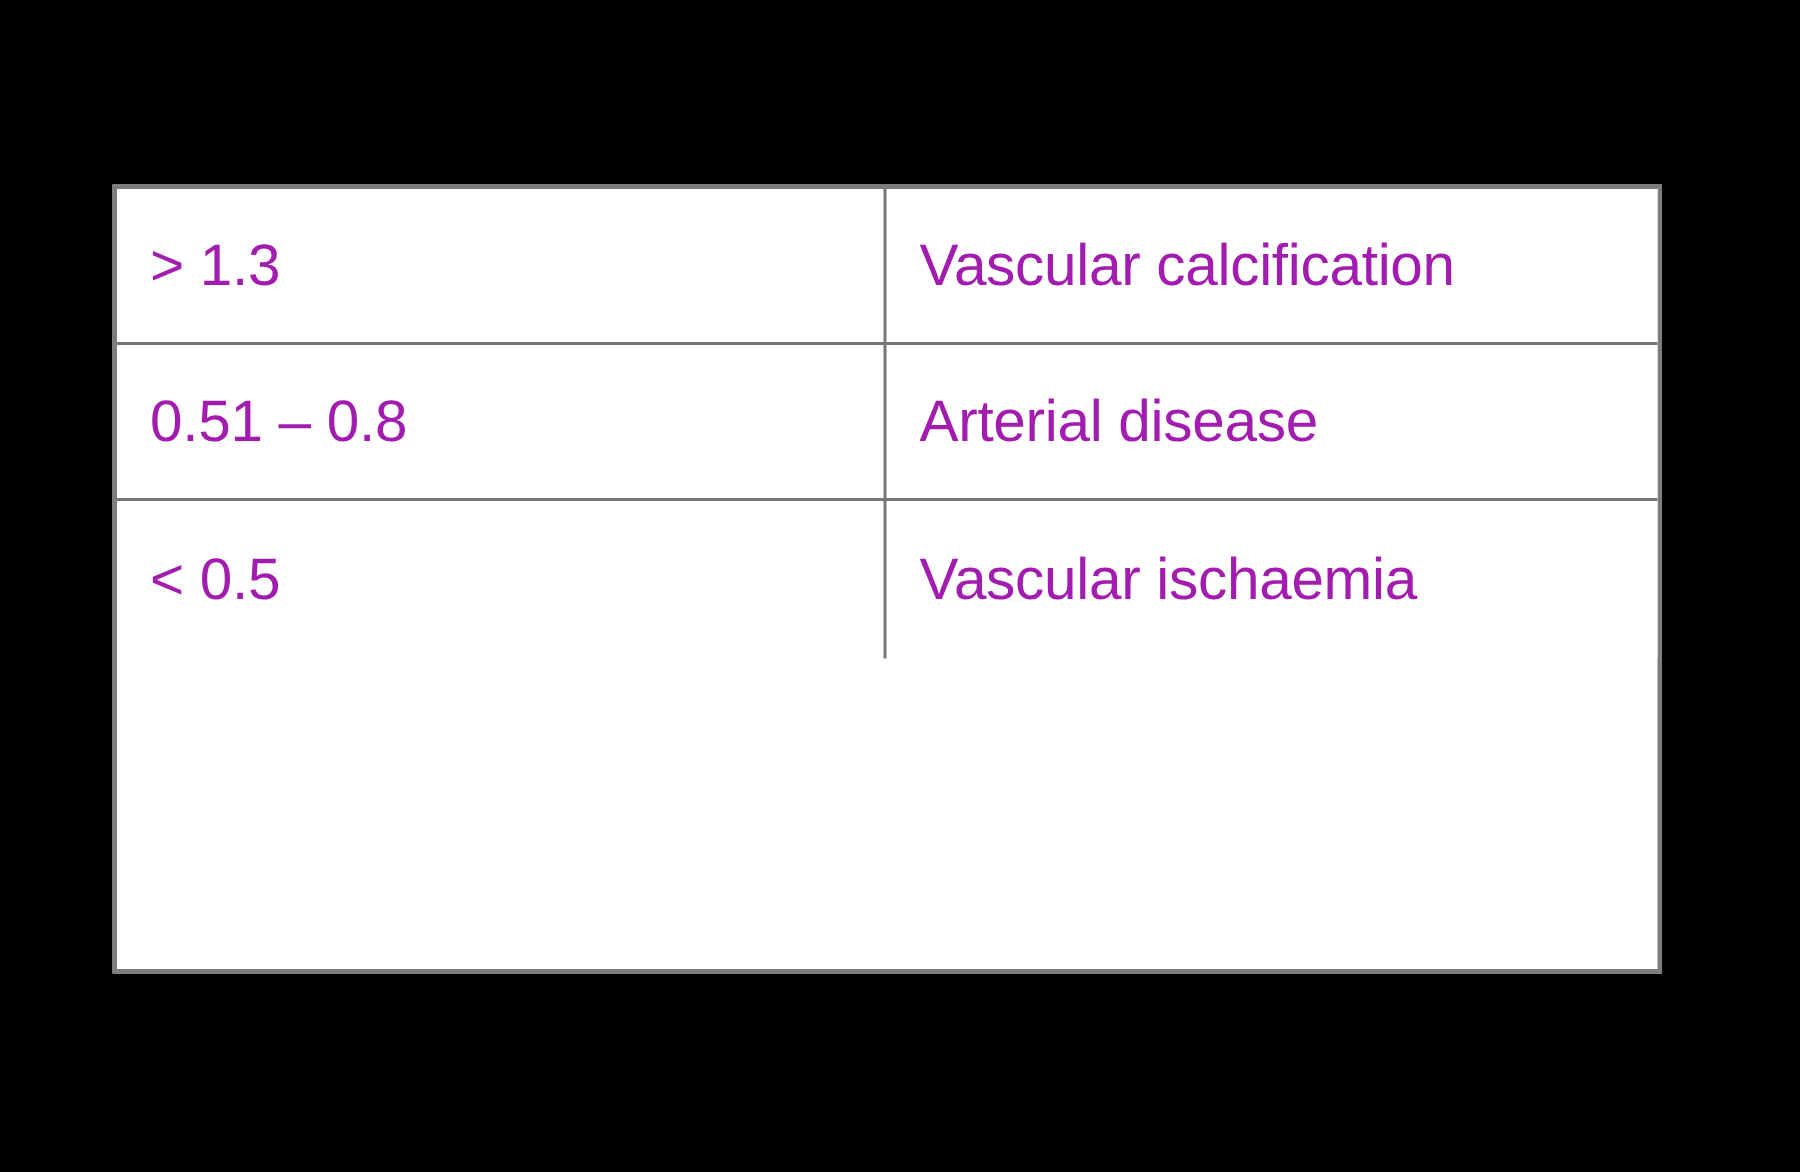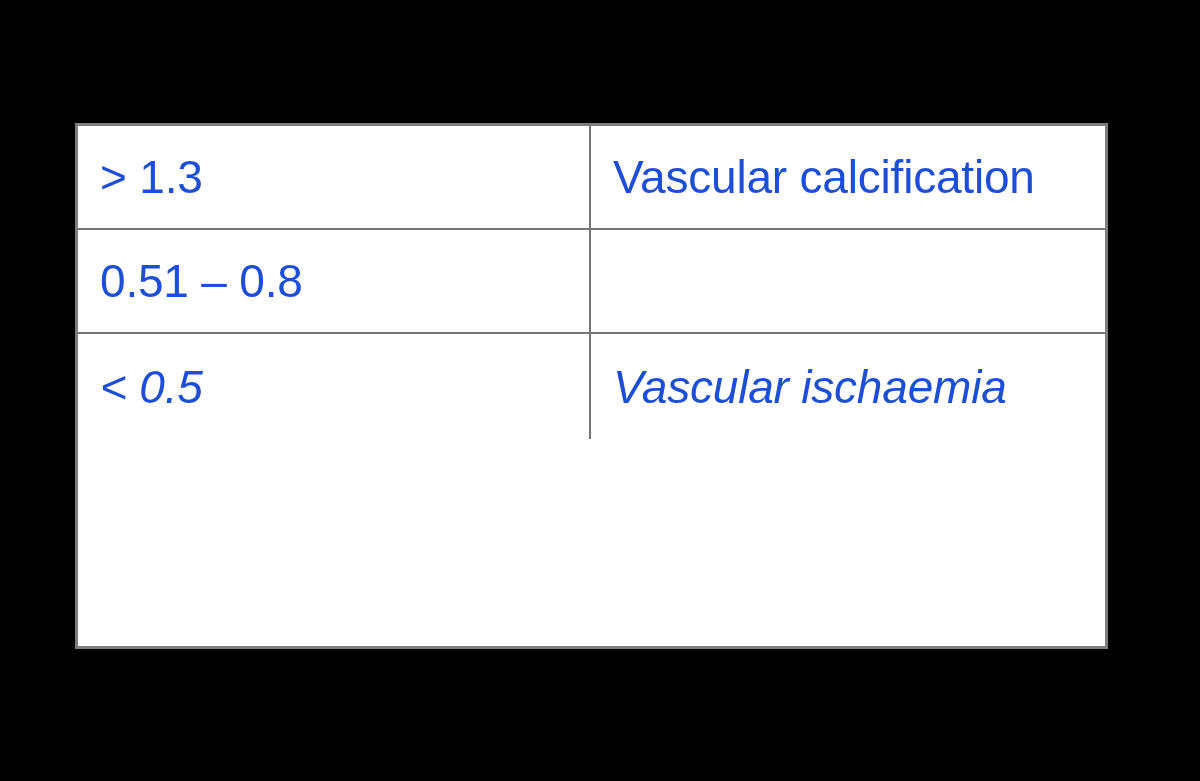--- a/index.html
+++ b/index.html
@@ -50,21 +50,20 @@
 
   .row.data-row {
     height: 104px;
     background: #ffffff;
     border-bottom: 2px solid #767676;
   }
 
   .row.data-row.last-row {
     border-bottom: none;
     height: 105px;
-    font-style: italic;
   }
 
   .cell {
     box-sizing: border-box;
     display: flex;
     align-items: center;
     padding-left: 22px;
     padding-right: 14px;
     overflow: hidden;
     white-space: nowrap;
@@ -92,23 +91,23 @@
 
   .header-text {
     font-size: 40px;
     font-weight: bold;
     color: #4d4d4d;
     letter-spacing: -0.2px;
     line-height: 1;
   }
 
   .cell-text {
-    font-size: 46px;
+    font-size: 39px;
     font-weight: normal;
-    color: #1d4ed8;
+    color: #a21caf;
     letter-spacing: -0.2px;
     line-height: 1;
   }
 </style>
 </head>
 <body>
 
 <div id="canvas">
 
   <div id="abpi-table">
@@ -121,20 +120,23 @@
       <div class="cell col-right">
         <span class="cell-text">Vascular calcification</span>
       </div>
     </div>
 
 
     <div class="row data-row">
       <div class="cell col-left">
         <span class="cell-text">0.51 – 0.8</span>
       </div>
+      <div class="cell col-right">
+        <span class="cell-text">Arterial disease</span>
+      </div>
     </div>
 
     <div class="row data-row last-row">
       <div class="cell col-left">
         <span class="cell-text">&lt; 0.5</span>
       </div>
       <div class="cell col-right">
         <span class="cell-text">Vascular ischaemia</span>
       </div>
     </div>

